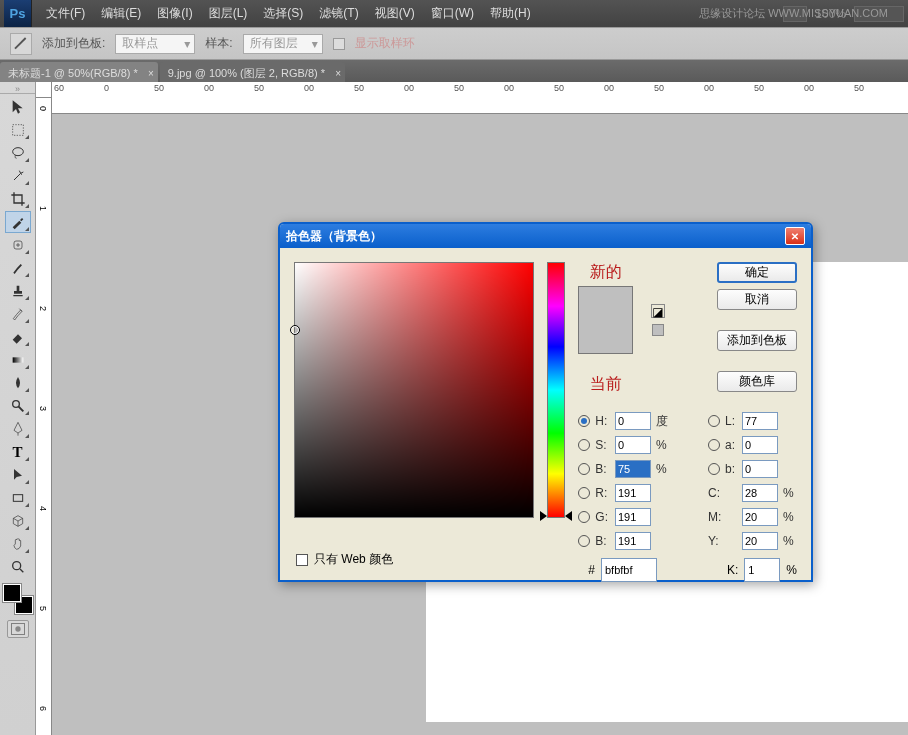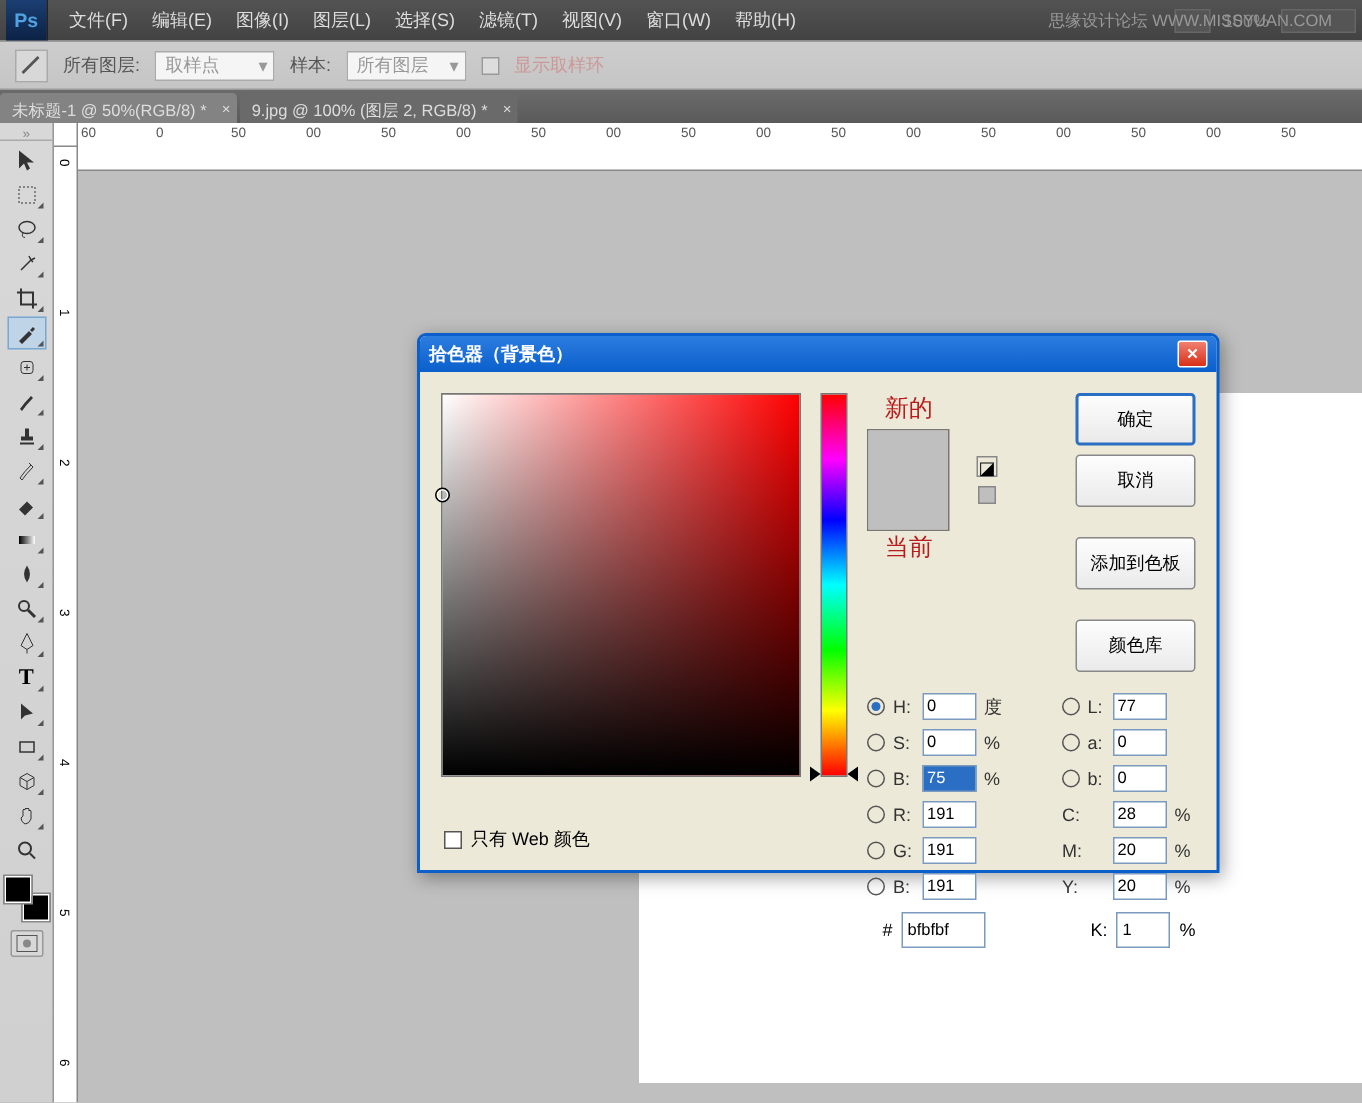--- a/index.html
+++ b/index.html
@@ -57,21 +57,21 @@
 .rightcol { flex: 1; display: flex; flex-direction: column; }
 .swatch-row { display: flex; gap: 18px; }
 .swatchblk { display: flex; flex-direction: column; align-items: center; }
 .swatch-lbl { font-size: 16px; color: #b91c1c; margin-bottom: 3px; }
 .swatch { width: 55px; height: 68px; border: 1px solid #777; display: flex; flex-direction: column; }
 .swatch .half { flex: 1; background: #bfbfbf; }
 .cube { width: 14px; height: 14px; border: 1px solid #888; margin-top: 42px; }
 .cube2 { width: 12px; height: 12px; border: 1px solid #888; margin-top: 6px; background: #bfbfbf; }
 
 .btncol { display: flex; flex-direction: column; gap: 6px; margin-left: auto; }
-.btn { width: 80px; height: 35px; border: 1px solid #888; background: linear-gradient(#fdfdfd,#eaeaea); border-radius: 3px; font-size: 12px; cursor: pointer; }
+.btn { width: 80px; height: 21px; border: 1px solid #888; background: linear-gradient(#fdfdfd,#eaeaea); border-radius: 3px; font-size: 12px; cursor: pointer; }
 .btn.primary { border: 2px solid #2a6fc4; }
 
 .numrows { margin-top: 14px; display: grid; grid-template-columns: auto 36px 14px 28px auto 36px 14px; column-gap: 5px; row-gap: 6px; align-items: center; font-size: 12px; color: #333; }
 .numrows input[type=text] { width: 36px; height: 18px; border: 1px solid #7a9ac0; padding: 0 2px; font-size: 11px; }
 .numrows input.sel { background: #2a6fc4; color: #fff; }
 .radio { width: 12px; height: 12px; border: 1px solid #555; border-radius: 50%; display: inline-flex; align-items: center; justify-content: center; margin-right: 2px; vertical-align: middle; }
 .radio.on::after { content: ""; width: 6px; height: 6px; background: #2a6fc4; border-radius: 50%; }
 .lab { display: flex; align-items: center; gap: 3px; }
 
 .hexrow { margin-top: 8px; display: flex; align-items: center; gap: 6px; font-size: 12px; margin-left: 10px; }
@@ -105,21 +105,21 @@
 <div class="watermark">
   <span>思缘设计论坛</span> <span>WWW.MISSYUAN.COM</span>
 </div>
 
 <div class="optbar">
   <div class="icon">
       <svg viewBox="0 0 24 24">
         <path d="M4 20 L20 4 L18 2 L2 18 Z" fill="#555"></path>
       </svg>
     </div>
-  <span>所有图层:</span>
+  <span>添加到色板:</span>
   <div class="combo">取样点</div>
   <span>样本:</span>
   <div class="combo">所有图层</div>
   <span class="chk"></span>
   <span style="color:#c99">显示取样环</span>
 </div>
 
 <div class="tabbar">
   <div class="tab">
       <span>未标题-1 @ 50%(RGB/8) *</span>
@@ -327,21 +327,21 @@
       <div class="ptr2"></div>
     </div>
     <div class="rightcol">
       <div class="swatch-row">
         <div class="swatchblk">
           <span class="swatch-lbl">新的</span>
           <div class="swatch">
             <div class="half"></div>
             <div class="half"></div>
           </div>
-          <span class="swatch-lbl" style="margin-top:1px">当前</span>
+          <span class="swatch-lbl" style="margin-top:20px">当前</span>
         </div>
         <div style="display:flex;flex-direction:column;align-items:center">
           <div class="cube">◪</div>
           <div class="cube2"></div>
         </div>
         <div class="btncol">
           <button class="btn primary">确定</button>
           <button class="btn">取消</button>
           <div style="height:8px"></div>
           <button class="btn">添加到色板</button>

